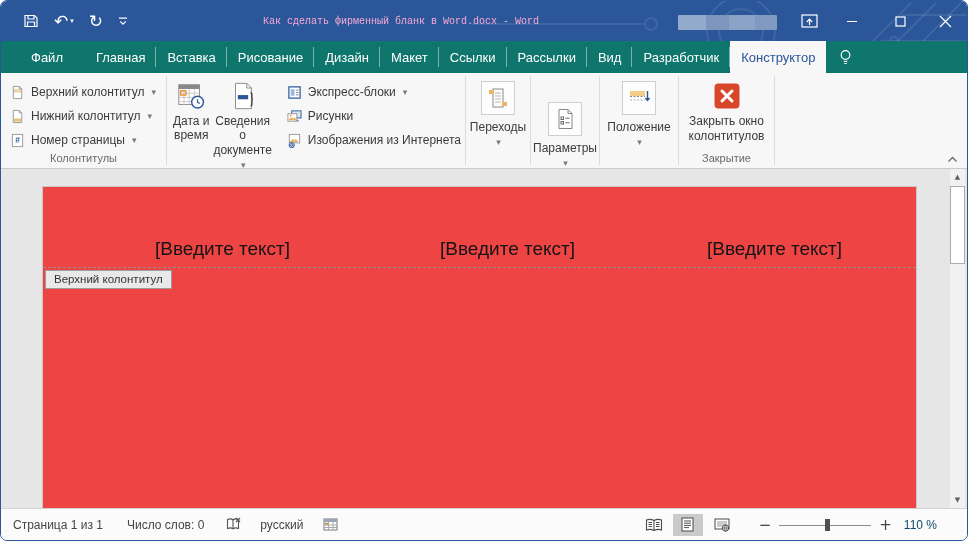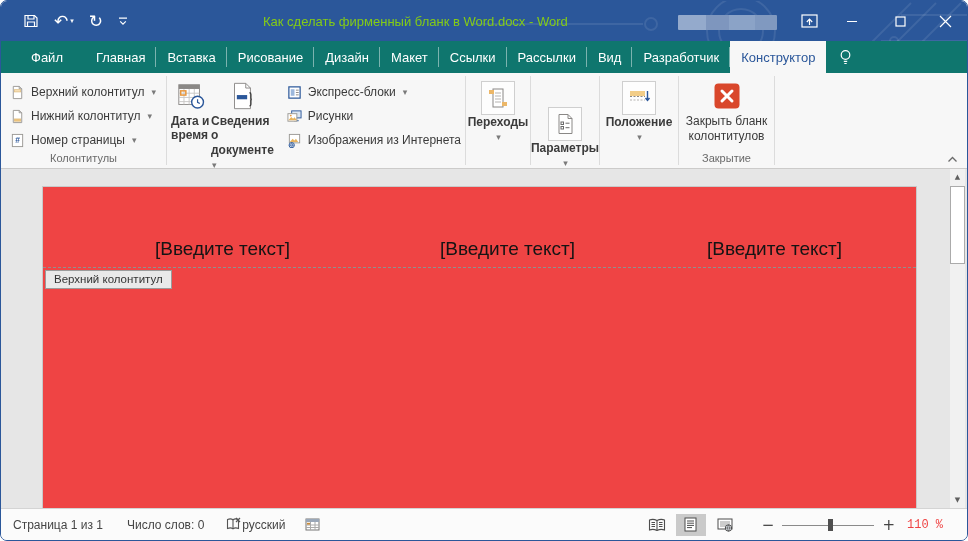--- a/index.html
+++ b/index.html
@@ -9,21 +9,21 @@
 
   
   .titlebar { position:relative; height:40px; background:#2b579a; color:#fff; }
   .pattern { position:absolute; left:0; top:0; width:968px; height:72px; pointer-events:none; }
   .qat { position:absolute; left:22px; top:0; height:40px; display:flex; align-items:center; gap:15px; }
   .qbtn { display:flex; align-items:center; color:#fff; cursor:default; }
   .glyph { font-family:"DejaVu Sans",sans-serif; }
   .undo-g, .redo-g { font-size:17px; line-height:1; }
   .mini-caret { font-size:7px; margin-left:2px; opacity:.95; }
   .title { position:absolute; left:262px; top:0; height:40px; display:flex; align-items:center;
-           font-size:13px; color:#84cc16; white-space:nowrap; }
+           font-size:10px; color:#f9a8d4; white-space:nowrap;font-family:Liberation Mono, monospace; }
   .redacted { position:absolute; left:677px; top:14px; width:99px; height:15px; border-radius:1px;
       background:linear-gradient(90deg,#94aacc 0 28%,#7e96be 28% 52%,#8ba3c7 52% 78%,#8099c0 78%); }
   .wc { position:absolute; top:0; height:40px; width:46px; display:flex; align-items:center; justify-content:center; color:#fff; }
   .wc-ribbonopts { left:785px; } .wc-min { left:828px; } .wc-max { left:876px; } .wc-close { left:921px; }
 
   
   .tabrow { position:relative; height:32px; background:#0f766e; display:flex; align-items:stretch; padding-left:14px; color:#fff; }
   .tab { display:flex; align-items:center; padding:0 11px; font-size:13px; position:relative; white-space:nowrap; }
   .tab-file { padding:0 16px; margin-right:6px; }
   .tab.sep::after { content:""; position:absolute; right:0; top:6px; bottom:6px; width:1px; background:rgba(255,255,255,.45); }
@@ -33,29 +33,29 @@
   
   .ribbon { position:relative; height:96px; background:#f7f7f7; border-bottom:1px solid #cccbca; display:flex; align-items:stretch; }
   .rsep { width:1px; background:#dcdcdc; margin:3px 0; }
   .rgroup { display:flex; flex-direction:column; }
   .glabel { margin-top:auto; text-align:center; font-size:11px; color:#6a6a6a; padding-bottom:4px; white-space:nowrap; }
   .g-headers { width:165px; padding-top:7px; }
   .sbtn { display:flex; align-items:center; gap:6px; height:24px; padding:0 4px 0 9px; font-size:12px; color:#3b3b3b; white-space:nowrap; cursor:default; }
   .caret { font-size:9px; color:#7a7a7a; margin-left:1px; line-height:1; }
   .g-insert { width:298px; padding-top:7px; }
   .g-insert .content { display:flex; align-items:flex-start; }
-  .bbtn { display:flex; flex-direction:column; align-items:center; text-align:left; font-size:12px; color:#3b3b3b; line-height:1.2; padding-top:1px; cursor:default;font-weight:bold; }
+  .bbtn { display:flex; flex-direction:column; align-items:center; text-align:center; font-size:12px; color:#3b3b3b; line-height:1.2; padding-top:1px; cursor:default; }
   .b-date { width:52px; margin-left:4px; } .b-info { width:80px; }
   .bblabel { margin-top:3px; }
   .scol { display:flex; flex-direction:column; margin-left:4px; }
   .g-collapsed { display:flex; flex-direction:column; align-items:center; padding-top:8px; }
   .g-nav { width:64px; } .g-opt { width:68px;justify-content:flex-end; } .g-pos { width:78px; }
   .cbtn { display:flex; flex-direction:column; align-items:center; font-size:12px; color:#3b3b3b; cursor:default; }
   .iconbox { width:34px; height:34px; border:1px solid #cfcfcf; background:#fdfdfd; display:flex; align-items:center; justify-content:center; }
-  .cbtn .lbl { white-space:nowrap;font-weight:bold; }
+  .cbtn .lbl { margin-top:5px; white-space:nowrap; }
   .cbtn .caret { margin-top:4px; }
   .g-close { width:95px; }
   .closebtn { display:flex; flex-direction:column; align-items:center; padding-top:10px; font-size:12px; color:#3b3b3b; line-height:1.25; text-align:center; cursor:default; }
   .closebtn .lbl { margin-top:5px; }
   .ribbon-collapse { position:absolute; right:9px; bottom:5px; color:#6a6a6a; }
 
   
   .docarea { position:relative; height:339px; background:#e6e6e6; overflow:hidden; }
   .page { position:absolute; left:41px; top:17px; width:875px; bottom:-2px; background:#ef4444; border:1px solid #c9c9c9; border-bottom:none; }
   .header-zone { position:absolute; left:0; right:0; top:0; height:81px; border-bottom:1px dashed #8f8f8f; }
@@ -66,30 +66,30 @@
   .sarrow { position:absolute; left:0; width:15px; height:16px; display:flex; align-items:center; justify-content:center;
             font-size:7px; color:#5f5f5f; background:#f1f1f1; }
   .sarrow.up { top:0; } .sarrow.down { bottom:0; }
   .sthumb { position:absolute; left:0; top:17px; width:15px; height:78px; background:#fff; border:1px solid #ababab; }
 
   
   .statusbar { position:relative; height:32px; background:#fbfbfb; border-top:1px solid #d4d4d4;
                display:flex; align-items:center; font-size:12px; color:#454545; }
   .sb-item { display:flex; align-items:center; white-space:nowrap; cursor:default; }
   .sb-page { margin-left:12px; } .sb-words { margin-left:24px; }
-  .sb-proof { margin-left:22px; } .sb-lang { } .sb-macro { margin-left:20px; }
+  .sb-proof { margin-left:22px; } .sb-lang { margin-left:18px; } .sb-macro { margin-left:20px; }
   .sb-right { margin-left:auto; display:flex; align-items:center; padding-right:14px; }
   .viewbtn { width:30px; height:22px; display:flex; align-items:center; justify-content:center; margin-left:4px; color:#4d4d4d; }
   .viewbtn.active { background:#cacaca; }
   .zoom-out { margin-left:22px; font-size:15px; color:#444; }
   .ztrack { position:relative; width:92px; height:14px; margin:0 8px; }
   .ztrack .line { position:absolute; left:0; right:0; top:7px; height:1px; background:#8a8a8a; }
   .zhandle { position:absolute; left:46px; top:1px; width:5px; height:12px; background:#4f4f4f; }
   .zoom-in { font-size:15px; color:#444; }
-  .zoom-val { margin-left:12px; margin-right:10px; color:#ef4444;font-family:Liberation Mono, monospace; }
+  .zoom-val { margin-left:12px; margin-right:16px; color:#0c4a6e; }
   svg { display:block; }
 </style>
 </head>
 <body>
 
 <div class="window">
 
   <div class="titlebar">
     <svg class="pattern" viewBox="0 0 968 72">
       <g fill="none" stroke="rgba(255,255,255,0.09)" stroke-width="2">
@@ -337,21 +337,21 @@
     </div>
 
     <div class="rsep"></div>
 
     <div class="rgroup g-close">
       <div class="closebtn">
         <svg width="26" height="26" viewBox="0 0 26 26">
             <rect x="0.5" y="0.5" width="25" height="25" rx="4" fill="#d9472b"></rect>
             <path d="M8 8 18 18 M18 8 8 18" stroke="#fff" stroke-width="3" stroke-linecap="round"></path>
           </svg>
-        <span class="lbl">Закрыть бланк колонтитулов</span>
+        <span class="lbl">Закрыть окно колонтитулов</span>
       </div>
       <div class="glabel">Закрытие</div>
     </div>
 
     <div class="rsep"></div>
 
     <div class="ribbon-collapse">
       <svg width="11" height="7" viewBox="0 0 11 7">
           <path d="M1.5 5.5 5.5 1.5 9.5 5.5" fill="none" stroke="#6a6a6a" stroke-width="1.3"></path>
         </svg>

